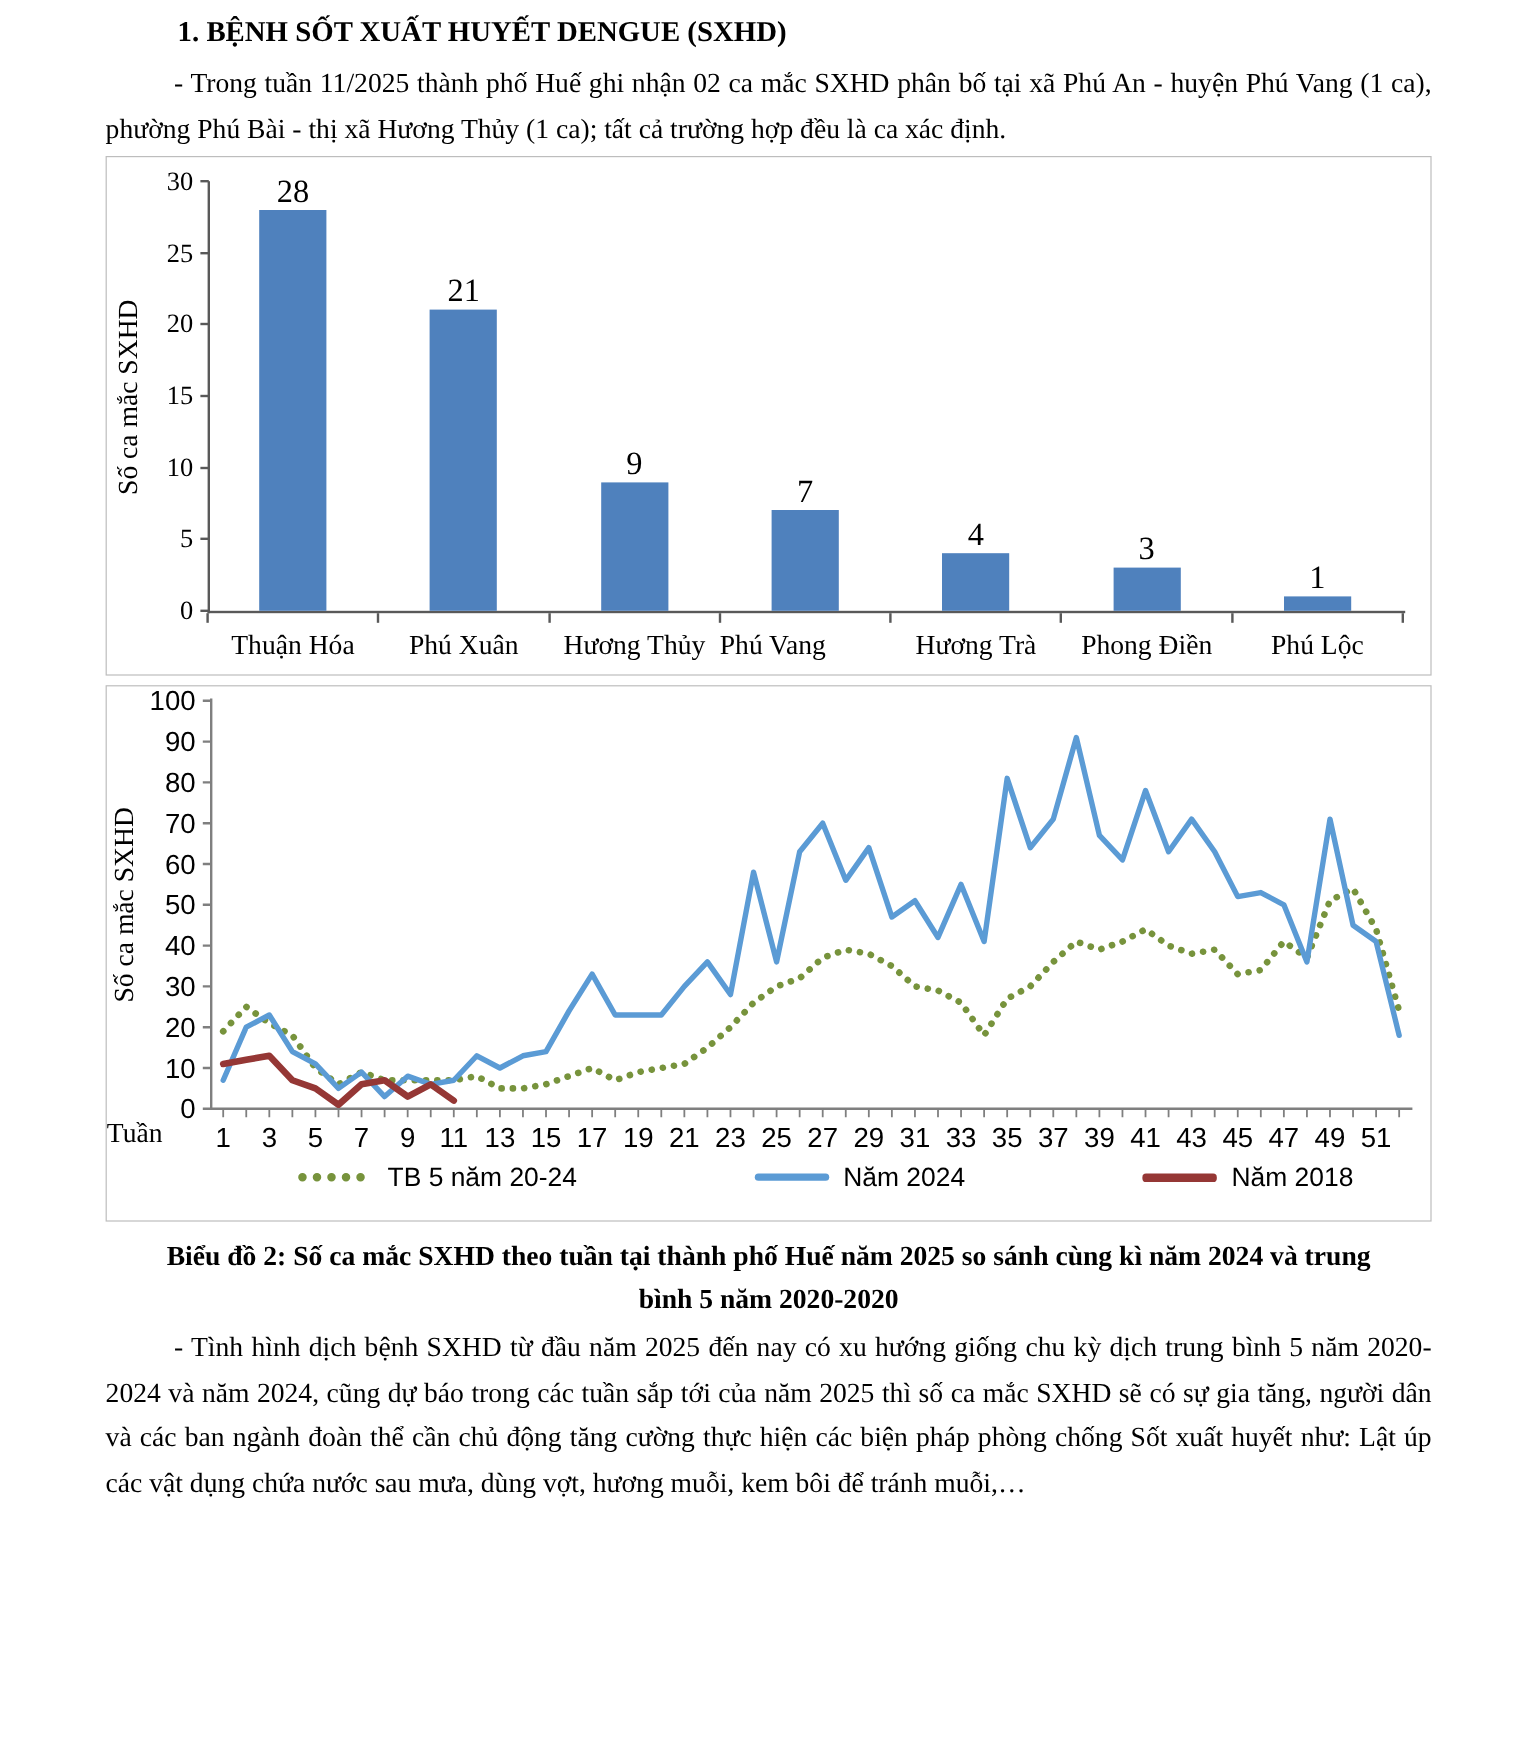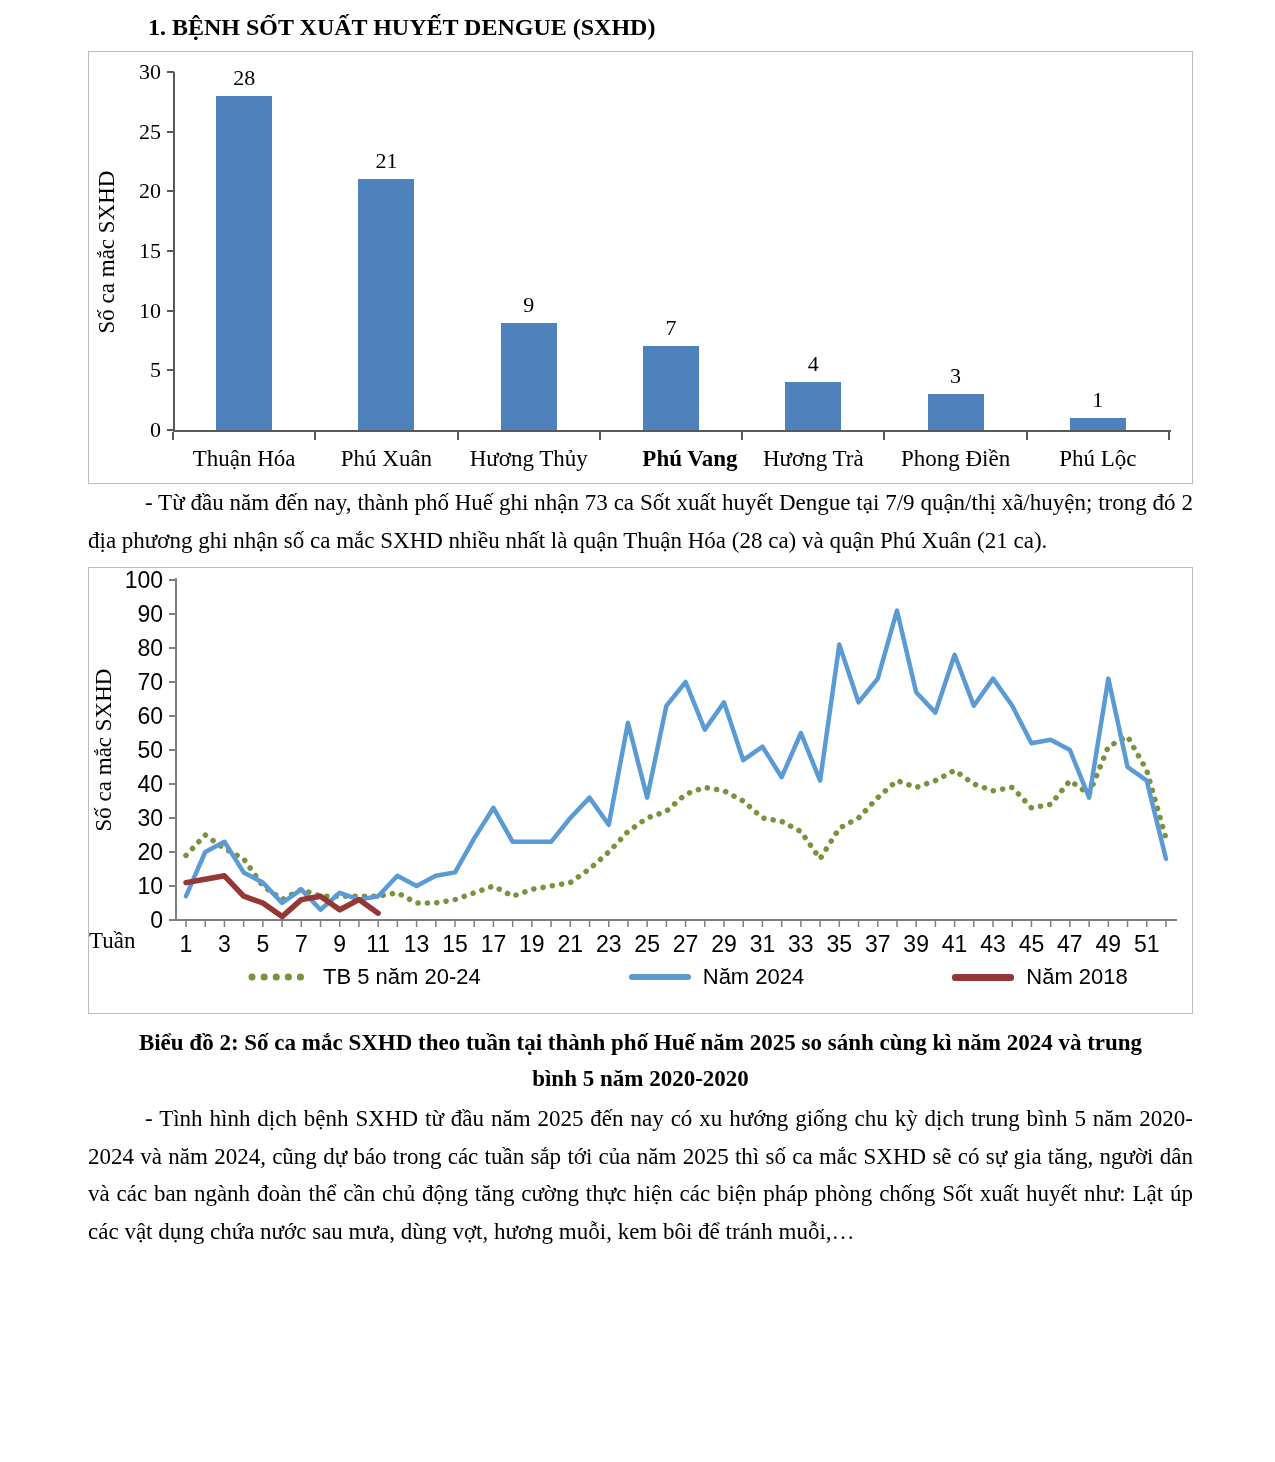--- a/index.html
+++ b/index.html
@@ -40,21 +40,21 @@
   .c1-ylabel{
     position:absolute;left:-160px;top:185px;width:360px;height:30px;
     transform:rotate(-90deg);
     font-size:23px;text-align:center;
   }
   .c1-plot{
     position:absolute;left:84px;top:20px;width:996px;height:358px;
     border-left:2px solid #595959;border-bottom:2px solid #595959;
   }
   .c1-bar{position:absolute;background:#4F81BD;}
-  .c1-val{position:absolute;font-size:22px;text-align:center;width:60px;}
+  .c1-val{position:absolute;font-size:27px;text-align:center;width:60px;}
   .c1-cat{position:absolute;font-size:23px;text-align:center;top:394px;}
   .c1-ytick{position:absolute;width:7px;height:2px;background:#595959;}
   .c1-ylab{position:absolute;font-size:22px;text-align:right;width:46px;}
   .c1-xtick{position:absolute;width:2px;height:8px;background:#595959;top:380px;}
   
   .c2-ylabel{
     position:absolute;left:-153px;top:167px;width:340px;height:30px;
     transform:rotate(-90deg);
     font-size:23px;text-align:center;
   }
@@ -75,20 +75,21 @@
   .leg-line.blue{height:6px;background:#5B9BD5;}
   .leg-line.red{height:7px;background:#953735;}
 </style>
 </head>
 <body>
 
 <div class="page">
 
   <h1 class="title">1. BỆNH SỐT XUẤT HUYẾT DENGUE (SXHD)</h1>
 
+  <p class="para">- Trong tuần 11/2025 thành phố Huế ghi nhận 02 ca mắc SXHD phân bố tại xã Phú An - huyện Phú Vang (1 ca), phường Phú Bài - thị xã Hương Thủy (1 ca); tất cả trường hợp đều là ca xác định.</p>
 
   <div class="chart-box" id="chart1">
     <div class="c1-ylabel">Số ca mắc SXHD</div>
     <div class="c1-plot"></div>
   <div class="c1-ytick" style="left: 78px; top: 377px;"></div>
       <div class="c1-ylab" style="left: 26px; top: 365px;">0</div>
       <div class="c1-ytick" style="left: 78px; top: 317.333px;"></div>
       <div class="c1-ylab" style="left: 26px; top: 305.333px;">5</div>
       <div class="c1-ytick" style="left: 78px; top: 257.667px;"></div>
       <div class="c1-ylab" style="left: 26px; top: 245.667px;">10</div>
@@ -112,34 +113,33 @@
       <div class="c1-val" style="left: 125.143px; top: 13px;">28</div>
       <div class="c1-cat" style="left: 80.1429px; width: 150px;">Thuận Hóa</div>
       <div class="c1-bar" style="left: 269.429px; width: 56px; top: 127px; height: 251px; background: rgb(79, 129, 189);"></div>
       <div class="c1-val" style="left: 267.429px; top: 96px;">21</div>
       <div class="c1-cat" style="left: 222.429px; width: 150px;">Phú Xuân</div>
       <div class="c1-bar" style="left: 411.714px; width: 56px; top: 271px; height: 107px; background: rgb(79, 129, 189);"></div>
       <div class="c1-val" style="left: 409.714px; top: 240px;">9</div>
       <div class="c1-cat" style="left: 364.714px; width: 150px;">Hương Thủy</div>
       <div class="c1-bar" style="left: 554px; width: 56px; top: 294px; height: 84px; background: rgb(79, 129, 189);"></div>
       <div class="c1-val" style="left: 552px; top: 263px;">7</div>
-      <div class="c1-cat" style="left: 526px; width: 150px; font-weight: bold;">Phú Vang</div>
+      <div class="c1-cat" style="left: 480px; width: 150px;">Phú Vang</div>
       <div class="c1-bar" style="left: 696.286px; width: 56px; top: 330px; height: 48px; background: rgb(79, 129, 189);"></div>
       <div class="c1-val" style="left: 694.286px; top: 299px;">4</div>
       <div class="c1-cat" style="left: 649.286px; width: 150px; text-align: center;">Hương Trà</div>
       <div class="c1-bar" style="left: 838.571px; width: 56px; top: 342px; height: 36px; background: rgb(79, 129, 189);"></div>
       <div class="c1-val" style="left: 836.571px; top: 311px;">3</div>
       <div class="c1-cat" style="left: 791.571px; width: 150px;">Phong Điền</div>
       <div class="c1-bar" style="left: 980.857px; width: 56px; top: 366px; height: 12px; background: rgb(79, 129, 189);"></div>
       <div class="c1-val" style="left: 978.857px; top: 335px;">1</div>
       <div class="c1-cat" style="left: 933.857px; width: 150px;">Phú Lộc</div>
     </div>
 
 
-  <p class="para">- Từ đầu năm đến nay, thành phố Huế ghi nhận 73 ca Sốt xuất huyết Dengue tại 7/9 quận/thị xã/huyện; trong đó 2 địa phương ghi nhận số ca mắc SXHD nhiều nhất là quận Thuận Hóa (28 ca) và quận Phú Xuân (21 ca).</p>
 
   <div class="chart-box" id="chart2">
     <div class="c2-ylabel">Số ca mắc SXHD</div>
     <svg id="c2-svg" width="1103" height="445" viewBox="0 0 1103 445">
         <path d="M87 10 L87 352 L1088 352" fill="none" stroke="#7F7F7F" stroke-width="2"></path>
         <line x1="80" y1="352" x2="87" y2="352" stroke="#7F7F7F" stroke-width="2"></line>
         <text x="74" y="360" text-anchor="end" font-family="&quot;Liberation Sans&quot;,&quot;DejaVu Sans&quot;,sans-serif" font-size="23" fill="#000">0</text>
         <line x1="80" y1="318" x2="87" y2="318" stroke="#7F7F7F" stroke-width="2"></line>
         <text x="74" y="326" text-anchor="end" font-family="&quot;Liberation Sans&quot;,&quot;DejaVu Sans&quot;,sans-serif" font-size="23" fill="#000">10</text>
         <line x1="80" y1="284" x2="87" y2="284" stroke="#7F7F7F" stroke-width="2"></line>

